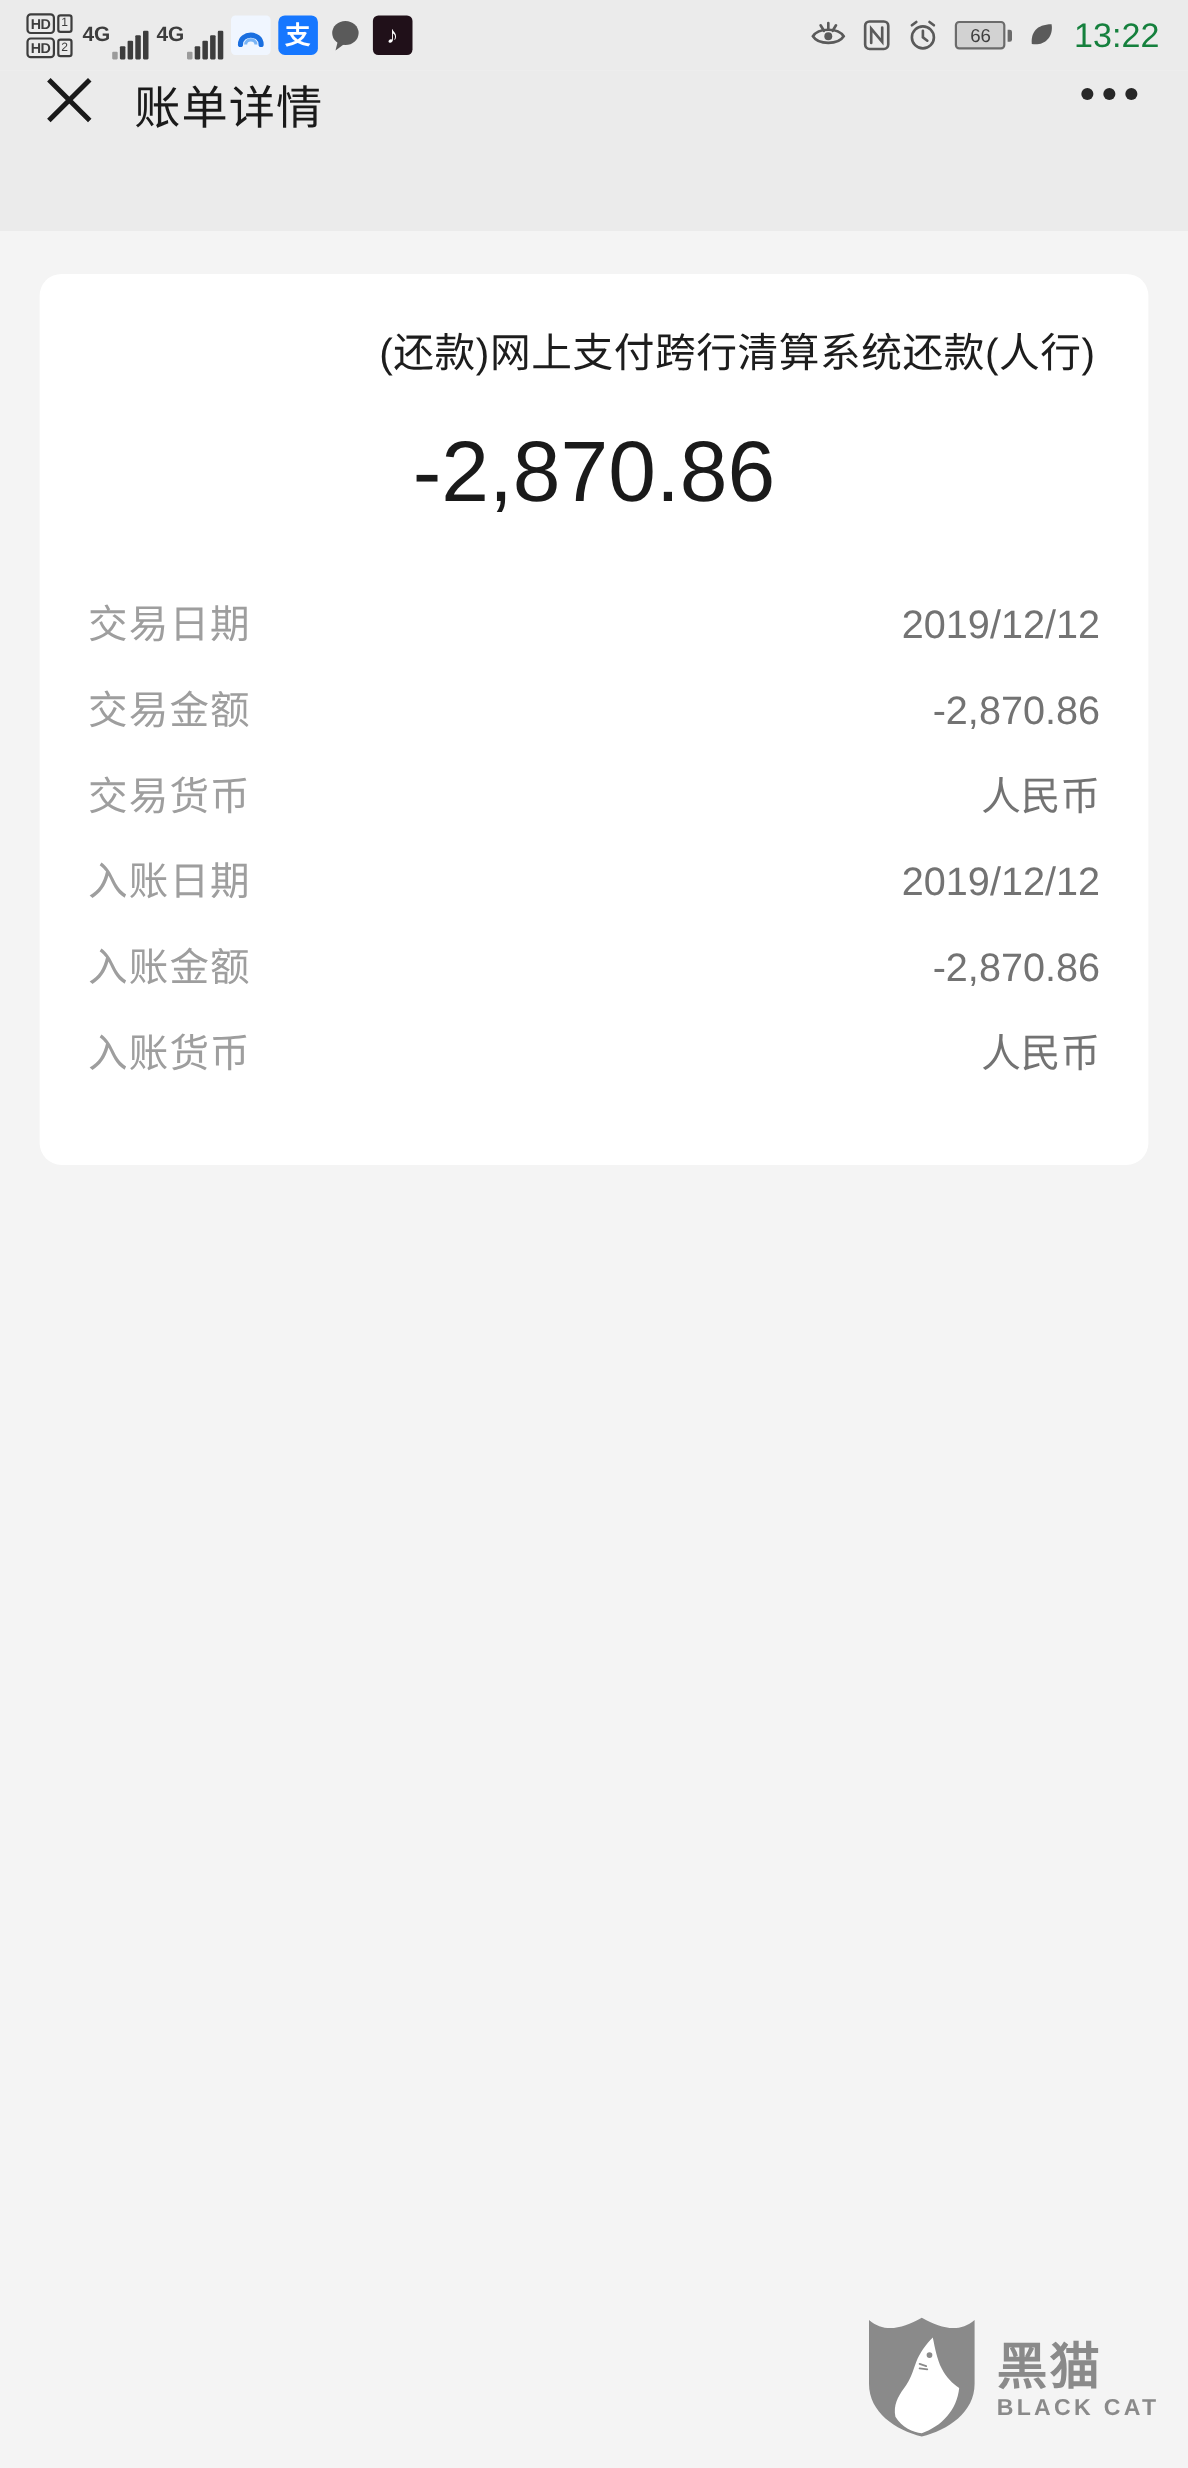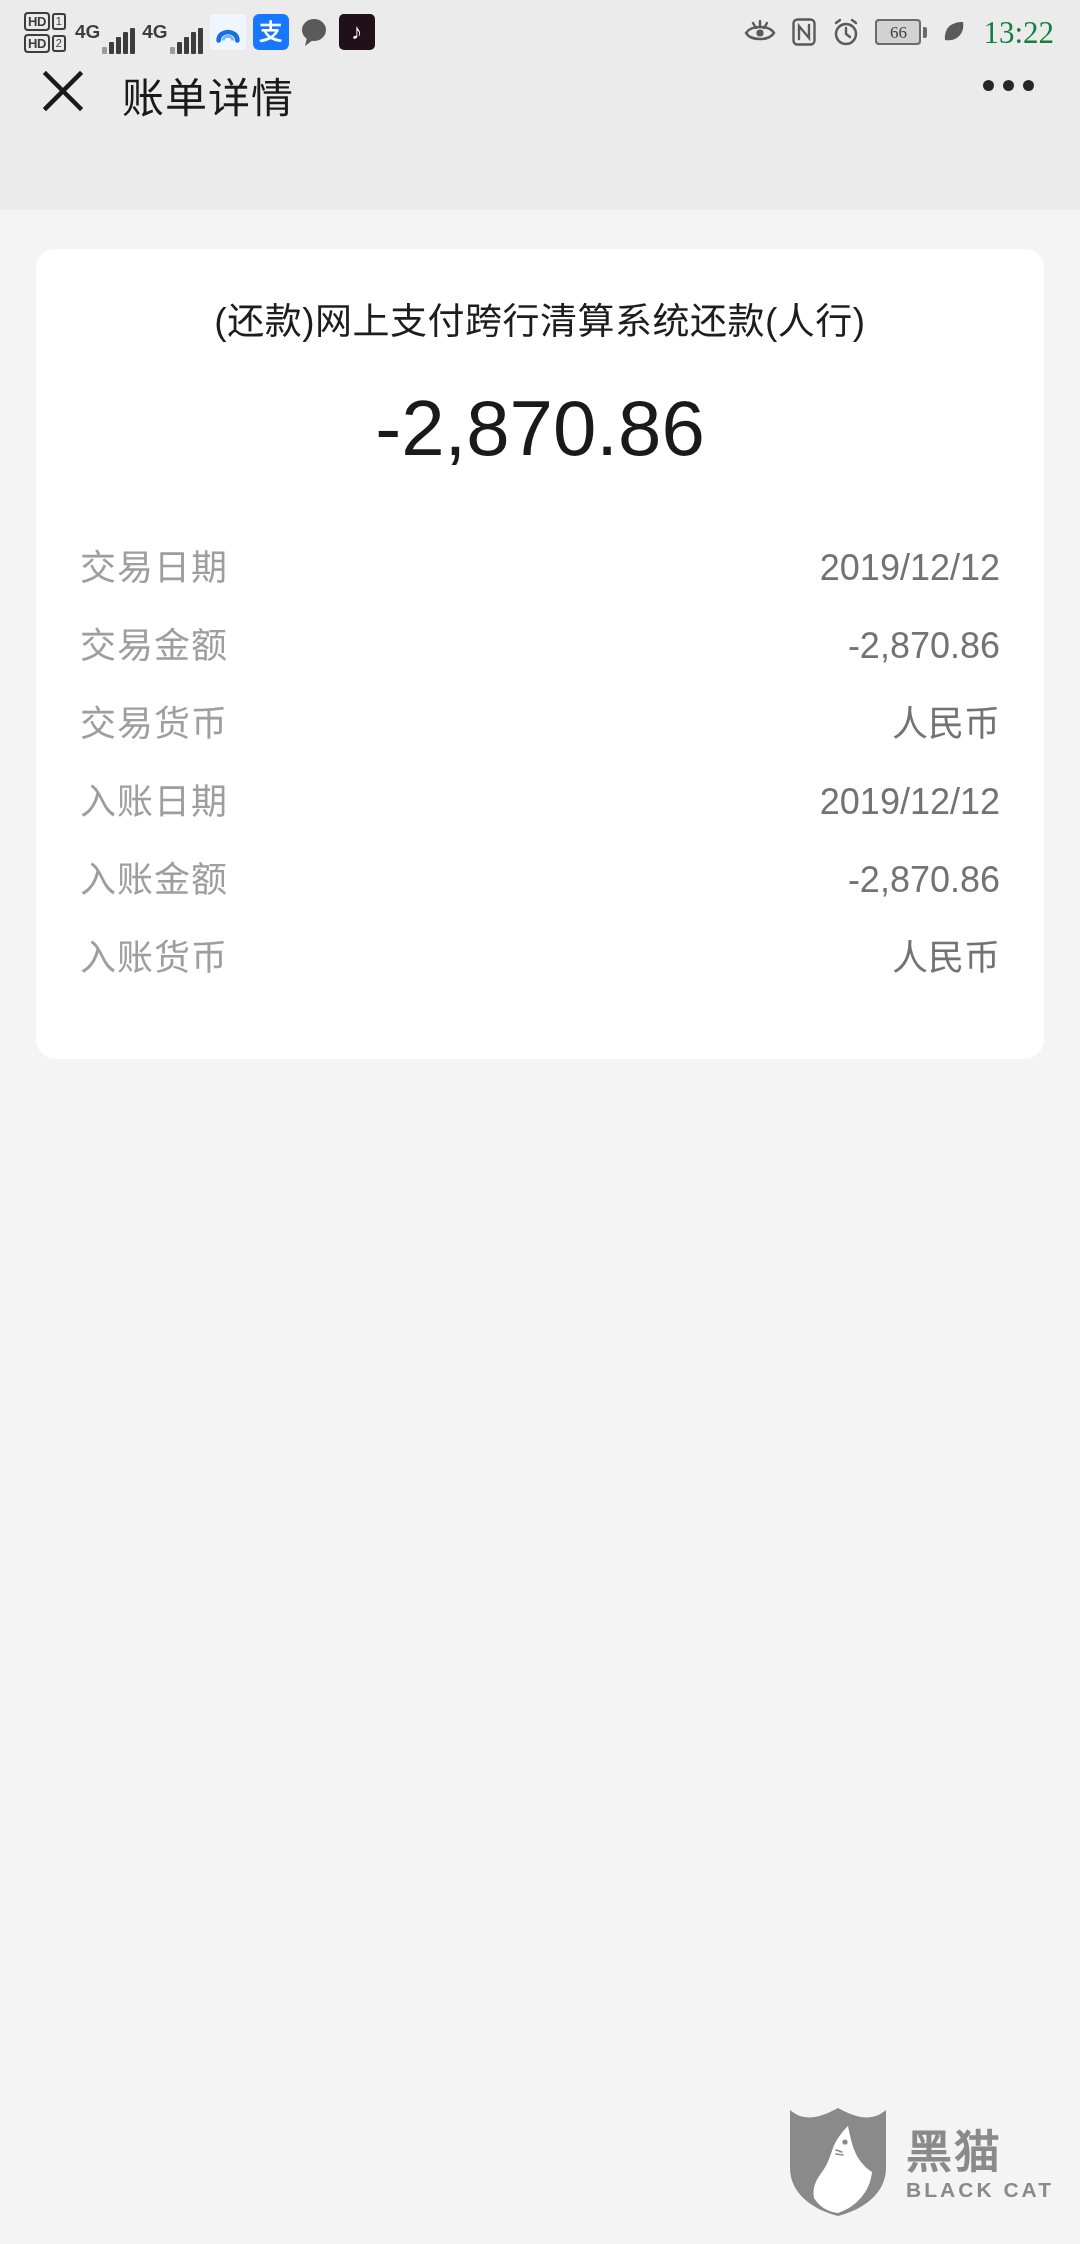--- a/index.html
+++ b/index.html
@@ -28,21 +28,20 @@
   }
   .status-left {
     display: flex;
     align-items: center;
     gap: 7px;
   }
   .status-right {
     display: flex;
     align-items: center;
     gap: 14px;
-    font-family: Liberation Serif, serif;
   }
   .hd-stack {
     display: flex;
     flex-direction: column;
     justify-content: center;
     gap: 3px;
     margin-right: 2px;
   }
   .hd-row {
     display: flex;
@@ -224,21 +223,21 @@
 
   .card {
     margin: 39px 36px 0 36px;
     background: #ffffff;
     border-radius: 20px;
     padding: 48px 44px 66px 44px;
     box-sizing: border-box;
   }
 
   .txn-title {
-    text-align: center;
+    text-align: right;
     font-size: 37px;
     color: #1d1d1d;
     line-height: 1.35;
     letter-spacing: 0.5px;
     padding: 0 4px;
   }
   .txn-amount {
     text-align: center;
     font-size: 78px;
     color: #1a1a1a;

